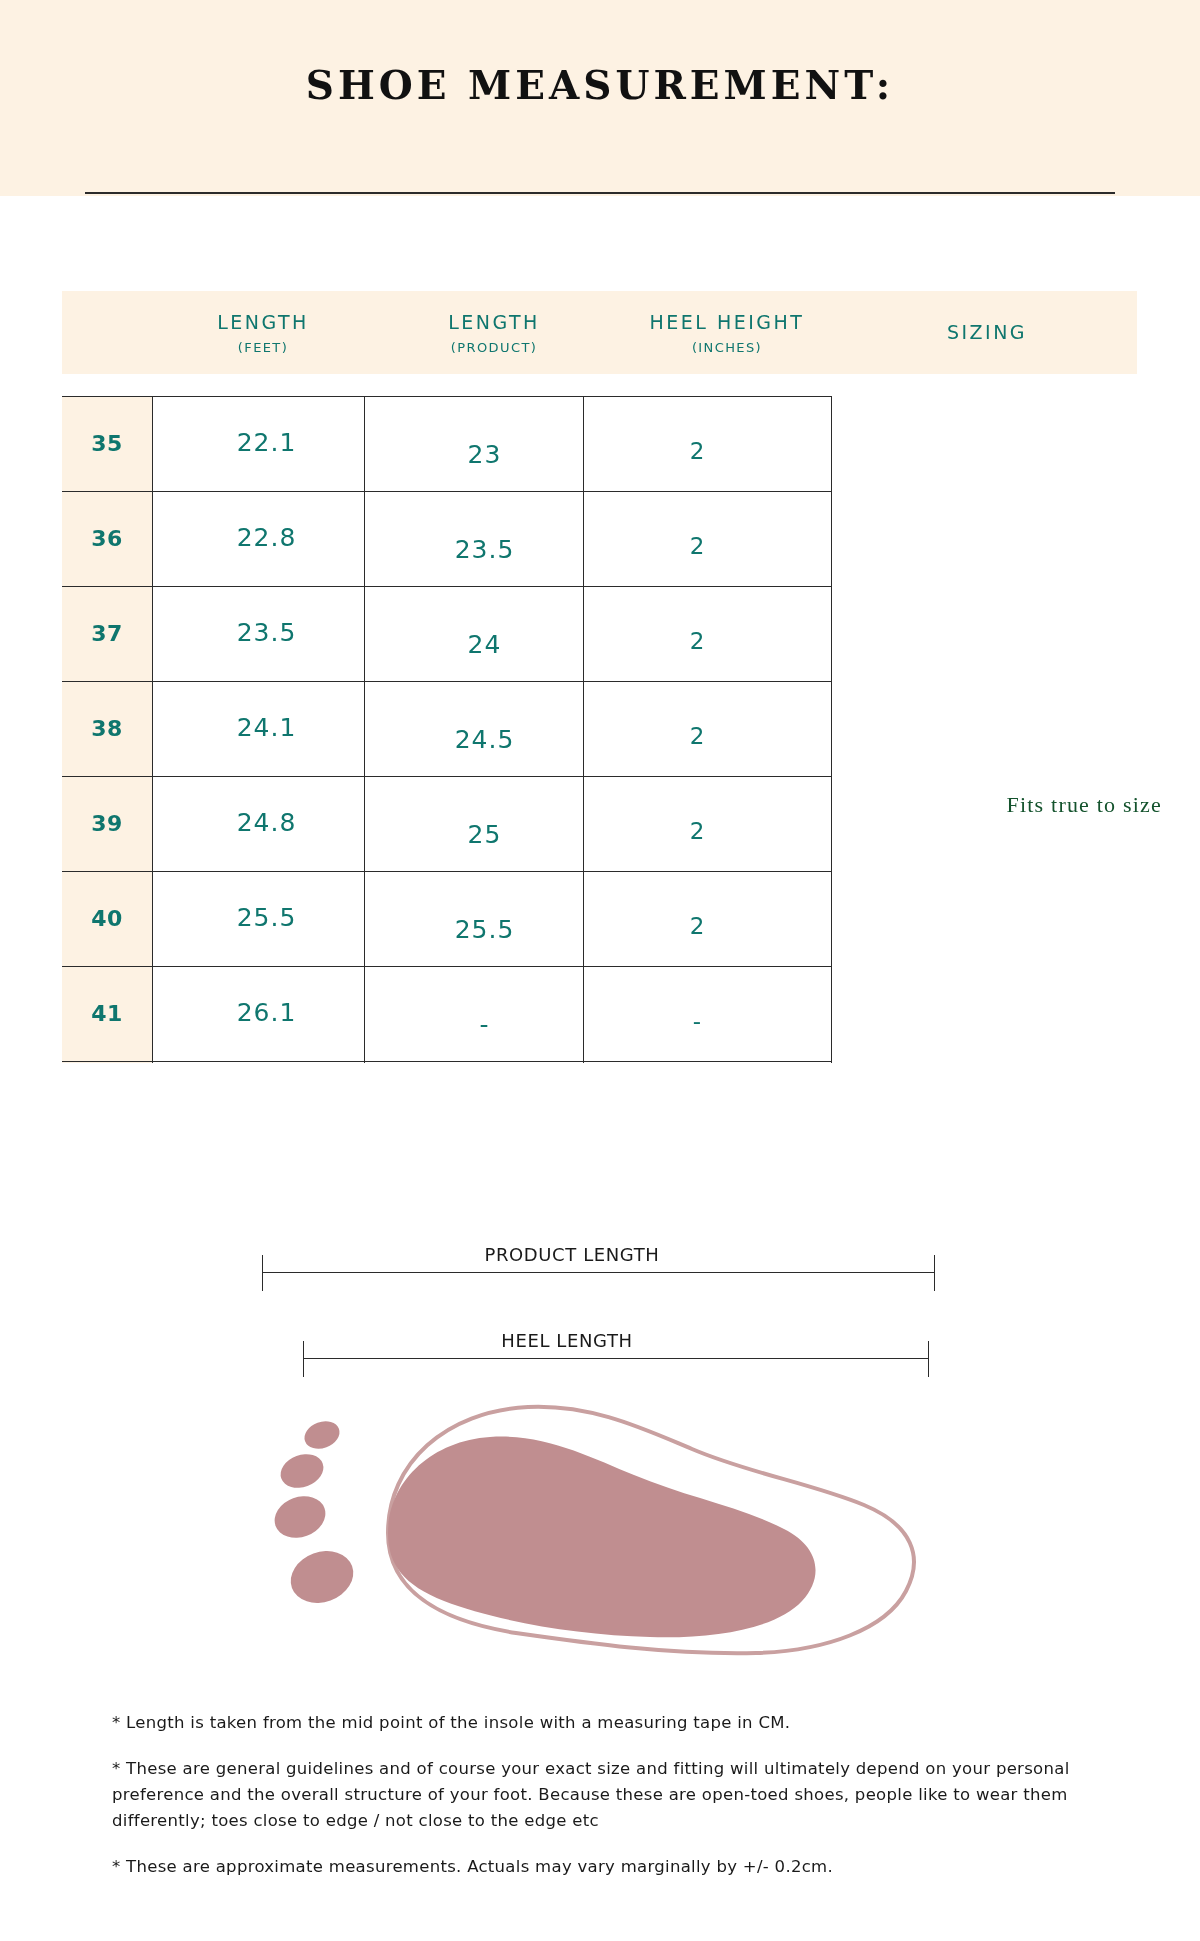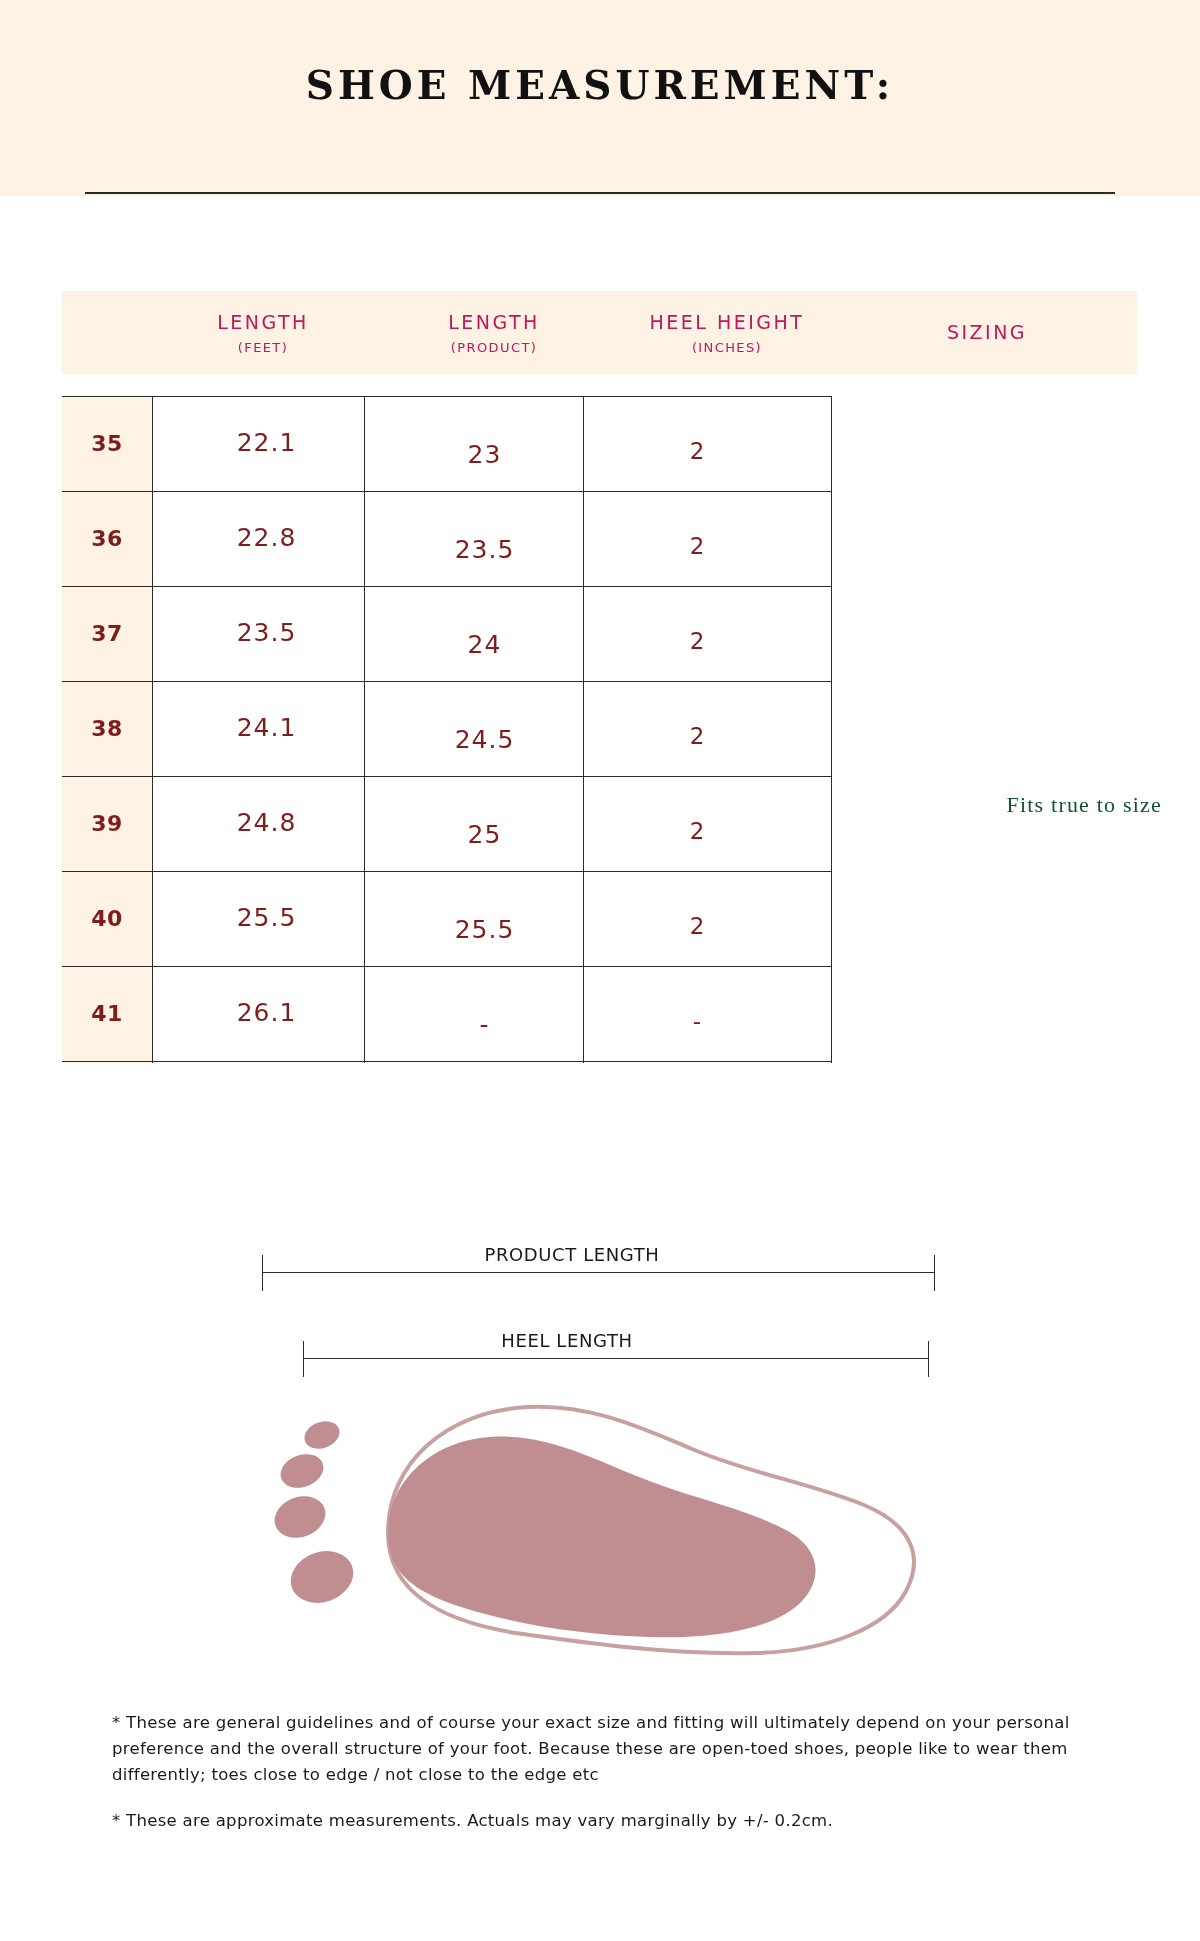--- a/index.html
+++ b/index.html
@@ -55,21 +55,21 @@
   }
   .thead {
     position: relative;
     height: 83px;
     background: #fdf2e3;
   }
   .th {
     position: absolute;
     top: 0;
     text-align: center;
-    color: #be185d;
+    color: #0f766e;
   }
   .th .main {
     display: block;
     font-size: 19px;
     letter-spacing: 2.5px;
     margin-top: 20px;
   }
   .th .sub {
     display: block;
     font-size: 13px;
@@ -106,21 +106,21 @@
     left: 0;
     top: 0;
     width: 770px;
     height: 1px;
     background: #2b2b2b;
   }
   .row-line.bottom { top: 95px; }
   .cell {
     position: absolute;
     text-align: center;
-    color: #7f1d1d;
+    color: #0f766e;
   }
   .c-size {
     left: 0;
     width: 90px;
     top: 35px;
     font-size: 22px;
     font-weight: 700;
     letter-spacing: 0.5px;
   }
   .c-feet {
@@ -361,15 +361,16 @@
              C 120 210, 104 190, 104 158 Z" fill="#c08e90" stroke="none" transform="translate(44,-10)"></path>
 
     <ellipse cx="82" cy="192" rx="32" ry="25" fill="#c08e90" transform="rotate(-20 82 192)"></ellipse>
     <ellipse cx="60" cy="132" rx="26" ry="20" fill="#c08e90" transform="rotate(-20 60 132)"></ellipse>
     <ellipse cx="62" cy="86" rx="22" ry="16" fill="#c08e90" transform="rotate(-20 62 86)"></ellipse>
     <ellipse cx="82" cy="50" rx="18" ry="13" fill="#c08e90" transform="rotate(-20 82 50)"></ellipse>
   </svg>
 </div>
 
 <div class="notes">
+  <div class="note tight">* Length is taken from the mid point of the insole with a measuring tape in CM.</div>
   <div class="note tight">* These are general guidelines and of course your exact size and fitting will ultimately depend on your personal preference and the overall structure of your foot. Because these are open-toed shoes, people like to wear them differently; toes close to edge / not close to the edge etc</div>
   <div class="note">* These are approximate measurements. Actuals may vary marginally by +/- 0.2cm.</div>
 </div>
 
 </body></html>

